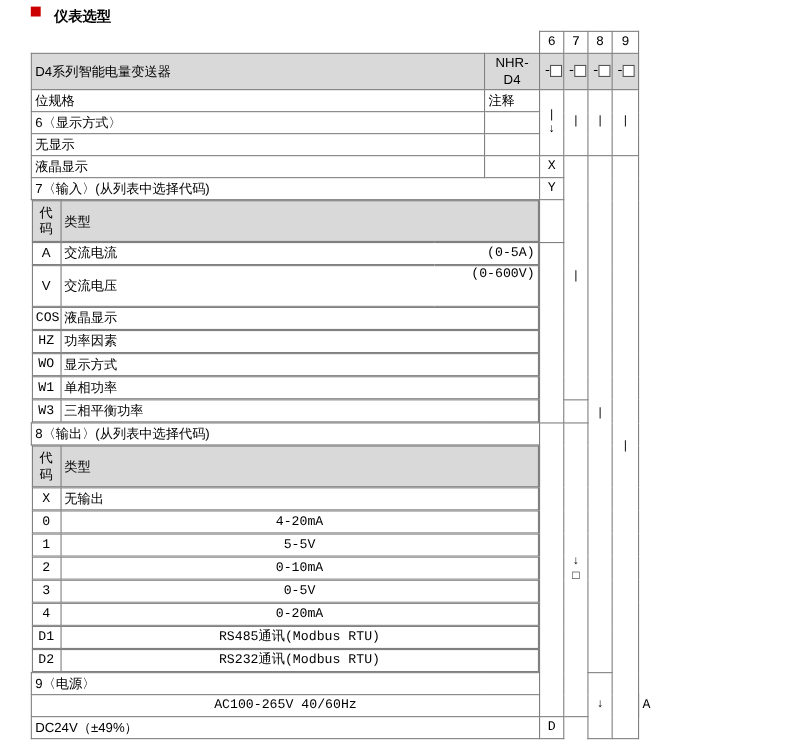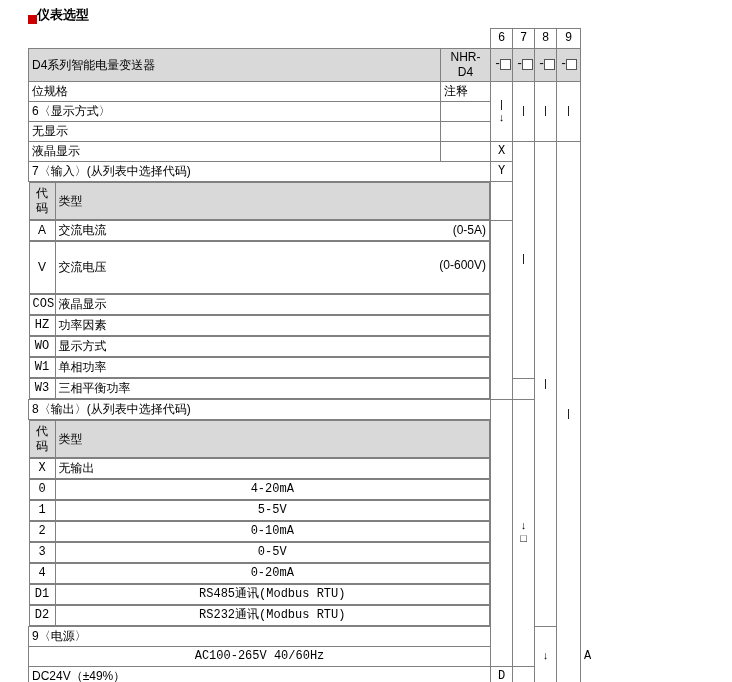--- a/index.html
+++ b/index.html
@@ -17,22 +17,22 @@
     overflow: hidden;
   }
   .page {
     padding: 4px 0 0 28px;
     box-sizing: border-box;
     width: 732px;
   }
   
   .header {
     display: flex;
-    align-items: flex-end;
-    gap: 0;
+    align-items: flex-start;
+    gap: 12px;
     margin: 2px 4px 4px 0;
   }
   .header-marker {
     width: 9px;
     height: 9px;
     background: #cc0000;
     display: inline-block;
   }
   .header-title {
     font-weight: bold;
@@ -52,21 +52,21 @@
     vertical-align: middle;
     height: 17px;
     font-size: 12px;
     line-height: 15px;
     background: #ffffff;
   }
   .shade {
     background: #d9d9d9 !important;
   }
   .c-center { text-align: center; }
-  .c-right  { text-align: right; }
+  .c-right  { text-align: right; font-family: Liberation Mono, monospace; }
   .mono { font-family: "Liberation Mono", monospace; font-size: 11px; text-align: center; }
   .small { font-size: 11px; }
   
   .colnum {
     text-align: center;
     font-family: "Liberation Mono", monospace;
     font-size: 11px;
   }
   
   .modelcell {
@@ -265,21 +265,21 @@
         <table class="inner">
           <colgroup>
                 <col style="width:26px">
                 <col style="width:340px">
                 <col>
               </colgroup>
           <tbody>
                 <tr>
             <td class="c-center" style="height:34px;">V</td>
             <td style="border-right:none;height:34px;">交流电压</td>
-            <td class="c-right small" style="border-left:none;height:34px;vertical-align:top;padding-top:16px;">(0-600V)</td>
+            <td class="c-right small" style="border-left:none;height:34px;vertical-align:top;padding-top:0;">(0-600V)</td>
           </tr>
         </tbody>
             </table>
       </td>
     </tr>
 
     <tr>
       <td class="nopad" colspan="2">
         <table class="inner">
           <colgroup>

